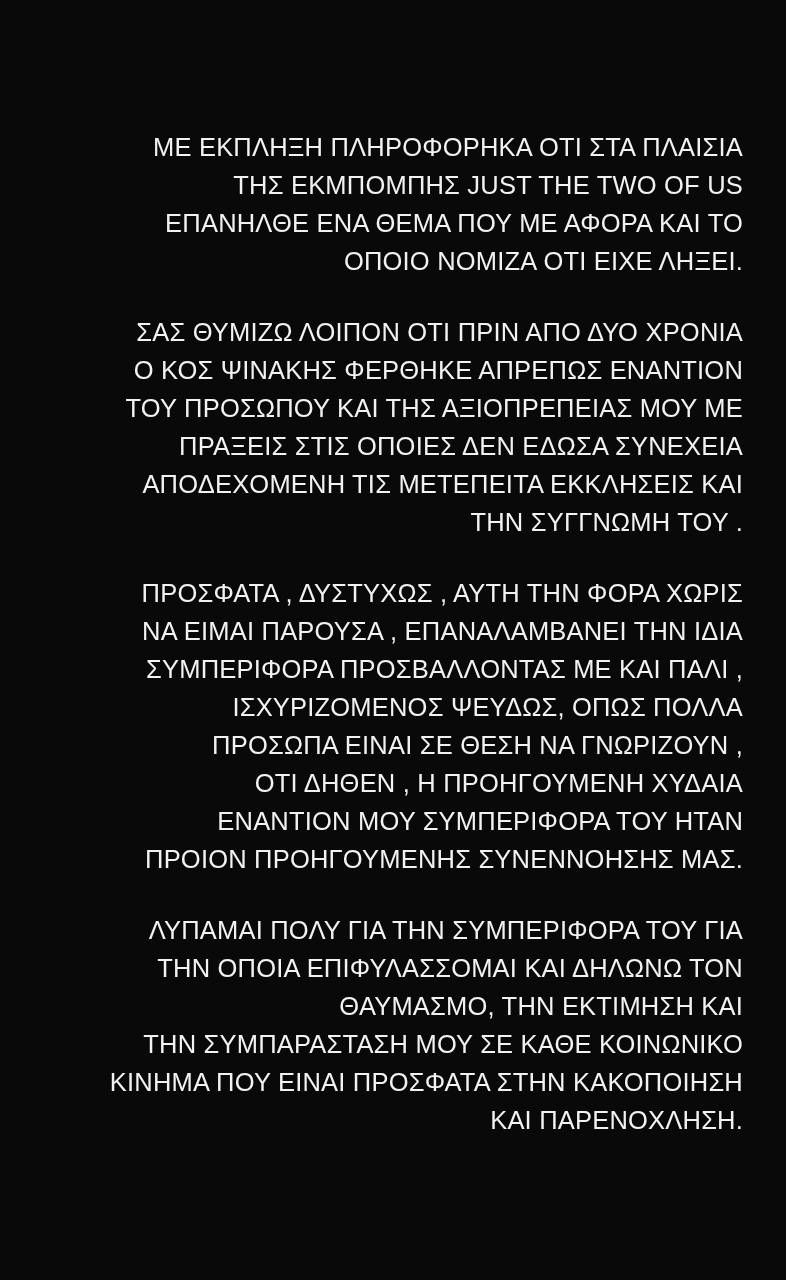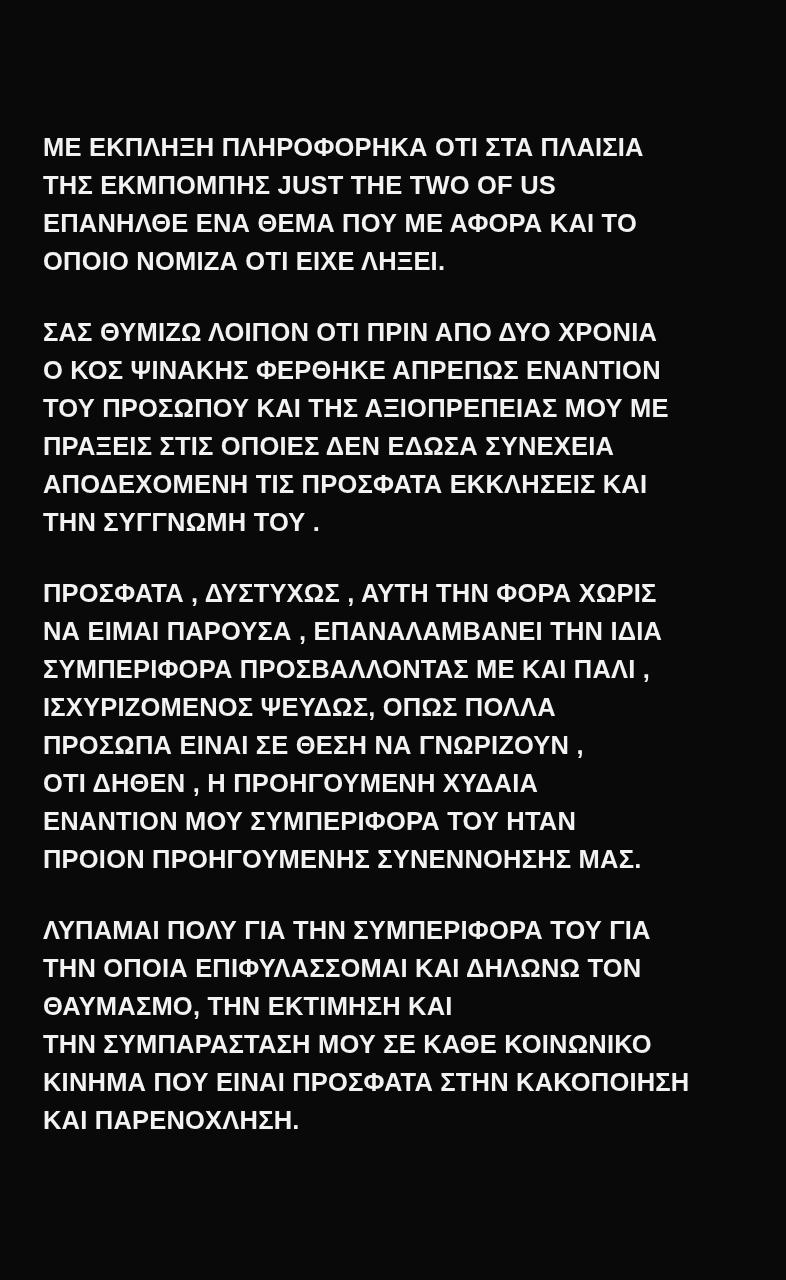--- a/index.html
+++ b/index.html
@@ -19,25 +19,25 @@
     height: 1280px;
     background: #090909;
     display: flex;
     align-items: flex-start;
     justify-content: center;
   }
   .statement {
     width: 700px;
     margin-top: 128px;
     color: #f2f2f2;
-    text-align: left;
+    text-align: right;
     font-size: 25.5px;
     line-height: 38px;
     letter-spacing: 0.2px;
-    font-weight: 700;
+    font-weight: 400;
     text-rendering: optimizeLegibility;
   }
   .para {
     margin: 0 0 33px 0;
     white-space: pre-line;
   }
   .para:last-child {
     margin-bottom: 0;
   }
 </style>
@@ -47,21 +47,21 @@
 <div class="screen">
   <div class="statement">
     <p class="para">ΜΕ ΕΚΠΛΗΞΗ ΠΛΗΡΟΦΟΡΗΚΑ ΟΤΙ ΣΤΑ ΠΛΑΙΣΙΑ
 ΤΗΣ ΕΚΜΠΟΜΠΗΣ JUST THE TWO OF US
 ΕΠΑΝΗΛΘΕ ΕΝΑ ΘΕΜΑ ΠΟΥ ΜΕ ΑΦΟΡΑ ΚΑΙ ΤΟ
 ΟΠΟΙΟ ΝΟΜΙΖΑ ΟΤΙ ΕΙΧΕ ΛΗΞΕΙ.</p>
     <p class="para">ΣΑΣ ΘΥΜΙΖΩ ΛΟΙΠΟΝ ΟΤΙ ΠΡΙΝ ΑΠΟ ΔΥΟ ΧΡΟΝΙΑ
 Ο ΚΟΣ ΨΙΝΑΚΗΣ ΦΕΡΘΗΚΕ ΑΠΡΕΠΩΣ ΕΝΑΝΤΙΟΝ
 ΤΟΥ ΠΡΟΣΩΠΟΥ ΚΑΙ ΤΗΣ ΑΞΙΟΠΡΕΠΕΙΑΣ ΜΟΥ ΜΕ
 ΠΡΑΞΕΙΣ ΣΤΙΣ ΟΠΟΙΕΣ ΔΕΝ ΕΔΩΣΑ ΣΥΝΕΧΕΙΑ
-ΑΠΟΔΕΧΟΜΕΝΗ ΤΙΣ ΠΡΟΣΦΑΤΑ ΕΚΚΛΗΣΕΙΣ ΚΑΙ
+ΑΠΟΔΕΧΟΜΕΝΗ ΤΙΣ ΜΕΤΕΠΕΙΤΑ ΕΚΚΛΗΣΕΙΣ ΚΑΙ
 ΤΗΝ ΣΥΓΓΝΩΜΗ ΤΟΥ .</p>
     <p class="para">ΠΡΟΣΦΑΤΑ , ΔΥΣΤΥΧΩΣ ,  ΑΥΤΗ ΤΗΝ ΦΟΡΑ ΧΩΡΙΣ
 ΝΑ ΕΙΜΑΙ ΠΑΡΟΥΣΑ , ΕΠΑΝΑΛΑΜΒΑΝΕΙ ΤΗΝ ΙΔΙΑ
 ΣΥΜΠΕΡΙΦΟΡΑ ΠΡΟΣΒΑΛΛΟΝΤΑΣ ΜΕ ΚΑΙ ΠΑΛΙ ,
 ΙΣΧΥΡΙΖΟΜΕΝΟΣ ΨΕΥΔΩΣ, ΟΠΩΣ ΠΟΛΛΑ
 ΠΡΟΣΩΠΑ ΕΙΝΑΙ ΣΕ ΘΕΣΗ ΝΑ ΓΝΩΡΙΖΟΥΝ ,
 ΟΤΙ ΔΗΘΕΝ , Η ΠΡΟΗΓΟΥΜΕΝΗ ΧΥΔΑΙΑ
 ΕΝΑΝΤΙΟΝ ΜΟΥ ΣΥΜΠΕΡΙΦΟΡΑ ΤΟΥ ΗΤΑΝ
 ΠΡΟΙΟΝ ΠΡΟΗΓΟΥΜΕΝΗΣ ΣΥΝΕΝΝΟΗΣΗΣ ΜΑΣ.</p>
     <p class="para">ΛΥΠΑΜΑΙ ΠΟΛΥ ΓΙΑ ΤΗΝ ΣΥΜΠΕΡΙΦΟΡΑ ΤΟΥ ΓΙΑ

